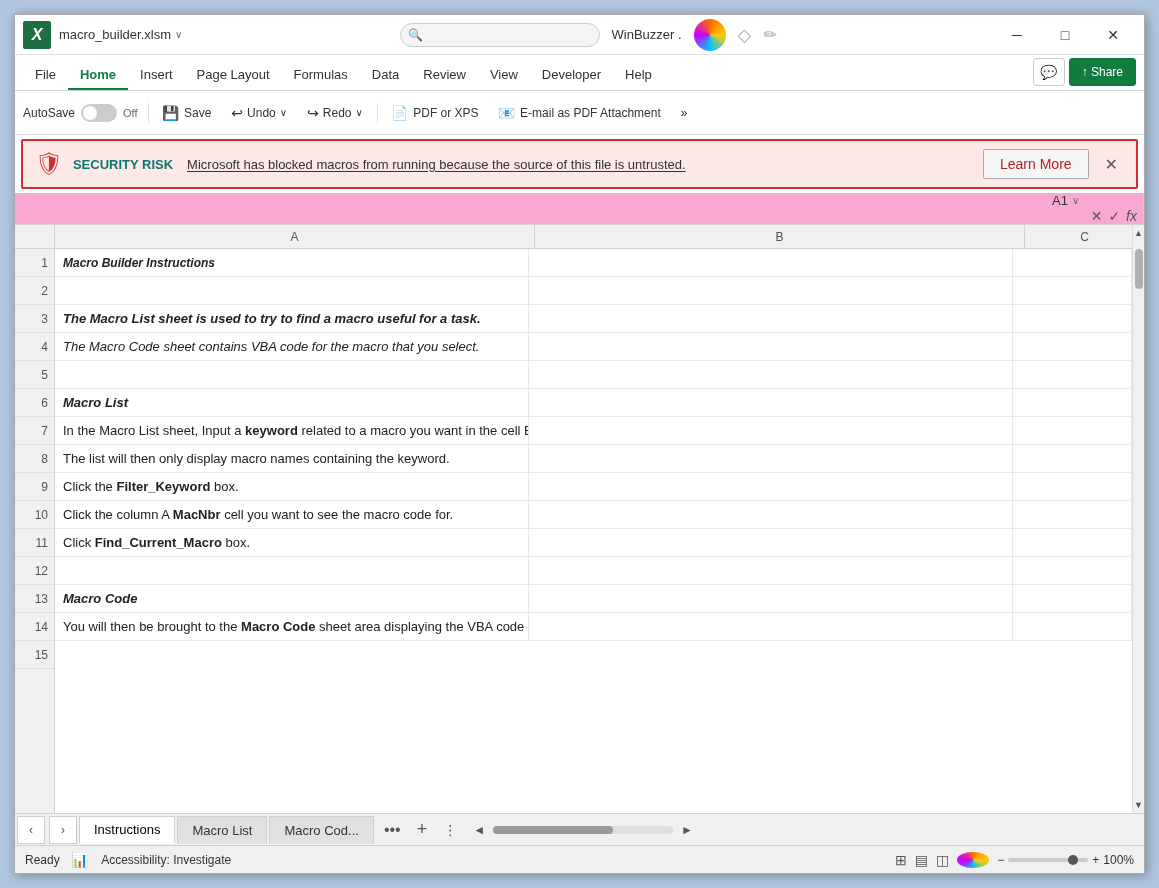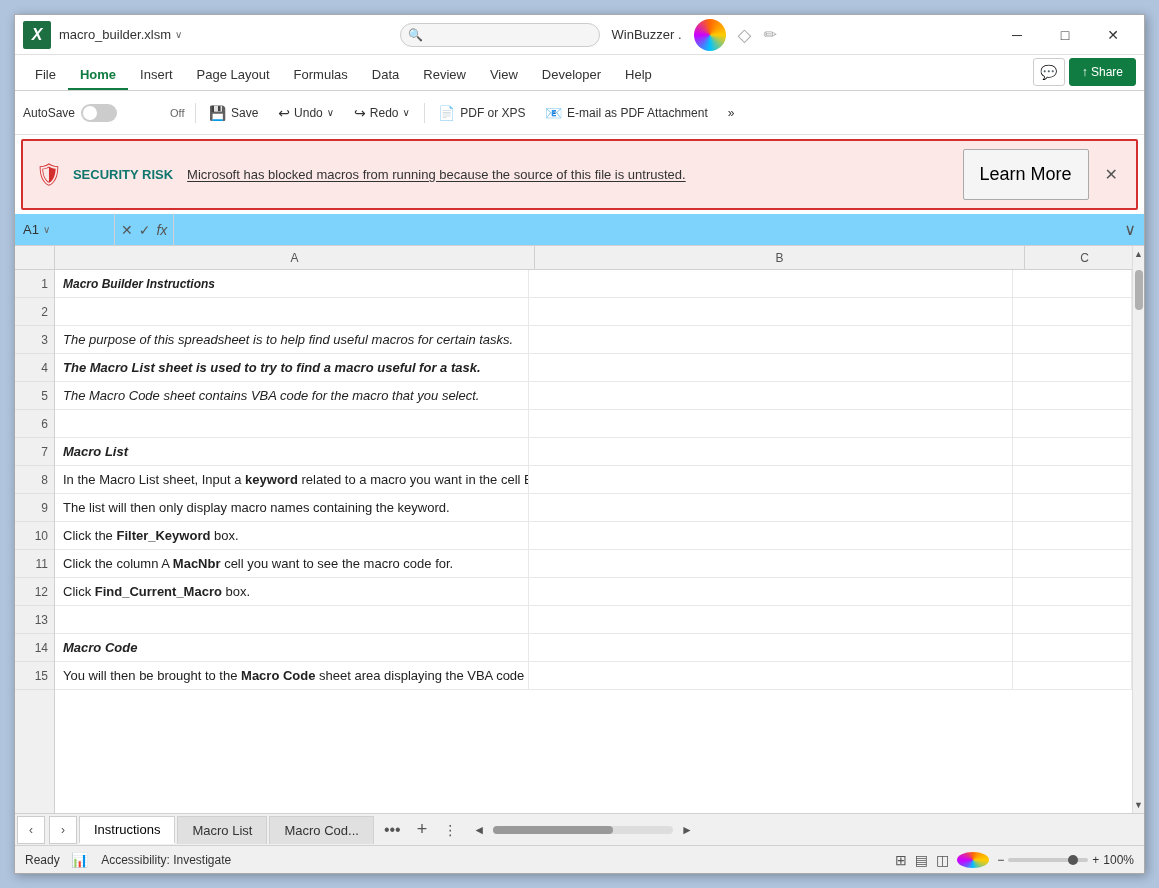--- a/index.html
+++ b/index.html
@@ -189,21 +189,21 @@
     .toggle-switch::after {
       content: '';
       position: absolute;
       width: 14px;
       height: 14px;
       background: white;
       border-radius: 50%;
       top: 2px;
       left: 2px;
     }
-    .toggle-label { font-size: 11px; color: #666; margin-left: 47px; }
+    .toggle-label { font-size: 11px; color: #666; }
     .toolbar-btn {
       display: flex;
       align-items: center;
       gap: 4px;
       padding: 4px 8px;
       font-size: 12px;
       color: #333;
       cursor: pointer;
       border: none;
       background: transparent;
@@ -242,45 +242,46 @@
       margin-right: 4px;
     }
     .security-message {
       font-size: 13px;
       color: #333;
       flex: 1;
       text-decoration: underline;
       text-underline-offset: 2px;
     }
     .learn-more-btn {
-      padding: 14px 16px;
+      padding: 6px 16px;
       border: 1px solid #aaa;
       background: #f5f5f5;
-      font-size: 18px;
-      cursor: pointer;
-      color: #000000;
+      font-size: 14px;
+      cursor: pointer;
+      color: #b91c1c;
       border-radius: 2px;
       flex-shrink: 0;
     }
     .banner-close {
       font-size: 16px;
       cursor: pointer;
       color: #555;
       padding: 2px 6px;
       flex-shrink: 0;
     }
 
     
     .formula-bar {
       height: 32px;
-      background: #7dd3fc;
-      display: flex;
-      align-items: center;
+      background: #f9a8d4;
+      display: flex;
+      align-items: flex-end;
       border-bottom: 1px solid #d0d0d0;
       flex-shrink: 0;
+      flex-direction: column;
     }
     .cell-ref-box {
       width: 100px;
       height: 32px;
       border-right: 1px solid #d0d0d0;
       display: flex;
       align-items: center;
       padding: 0 8px;
       gap: 4px;
     }
@@ -701,27 +702,20 @@
           <div class="cell cell-b"></div>
           <div class="cell cell-c"></div>
         </div>
 
         <div class="grid-row">
           <div class="cell cell-a"></div>
           <div class="cell cell-b"></div>
           <div class="cell cell-c"></div>
         </div>
 
-        <div class="grid-row">
-          <div class="cell cell-a">
-            <span style="font-style:italic;">The purpose of this spreadsheet is to help find useful macros for certain tasks.</span>
-          </div>
-          <div class="cell cell-b"></div>
-          <div class="cell cell-c"></div>
-        </div>
 
         <div class="grid-row">
           <div class="cell cell-a">
             <span style="font-style:italic;font-weight:bold;">The Macro List sheet is used to try to find a macro useful for a task.</span>
           </div>
           <div class="cell cell-b"></div>
           <div class="cell cell-c"></div>
         </div>
 
         <div class="grid-row">

